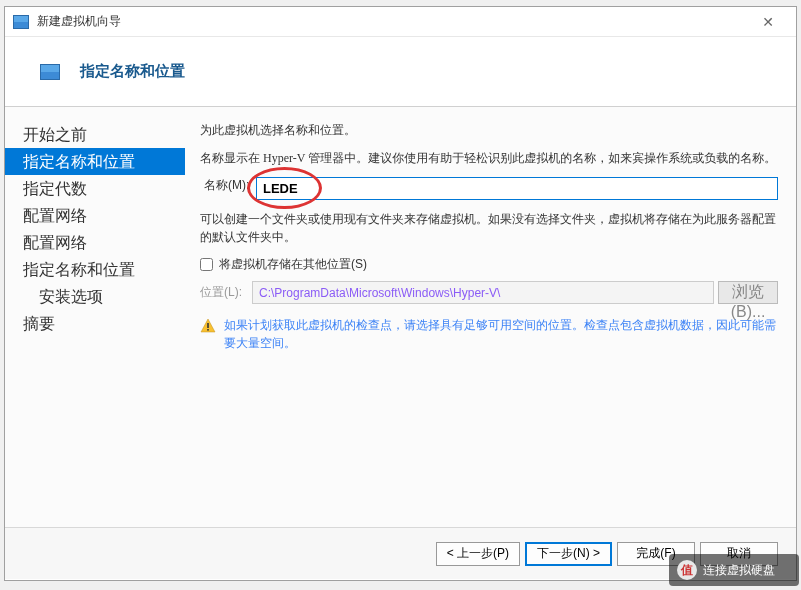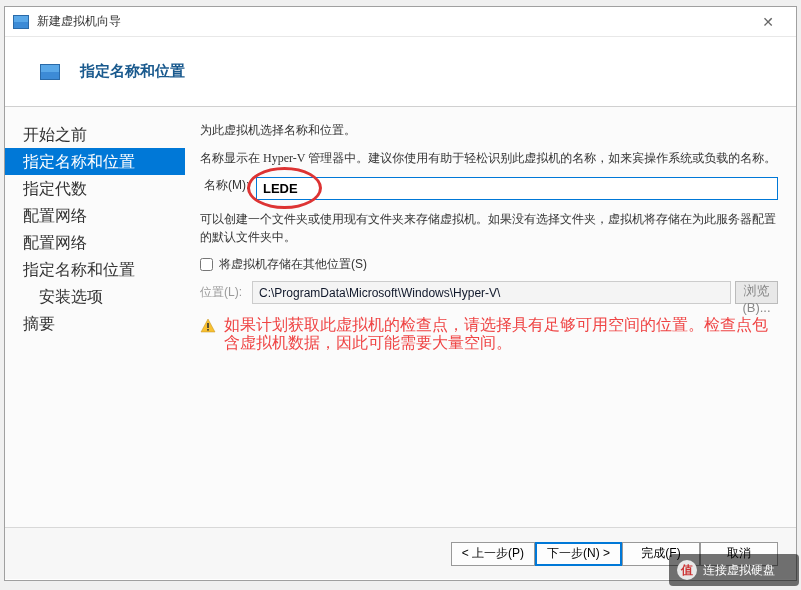--- a/index.html
+++ b/index.html
@@ -126,45 +126,46 @@
       display: flex;
       align-items: center;
       margin-bottom: 12px;
     }
     .location-label { width: 52px; color: #999; }
     .location-input {
       flex: 1;
       height: 23px;
       border: 1px solid #ccc;
       background: #f4f4f4;
-      color: #0f172a;
+      color: #8b5cf6;
       padding: 0 6px;
       font-size: 12px;
       font-family: inherit;
     }
     .browse-btn {
-      width: 43px;
+      width: 60px;
       height: 23px;
       margin-left: 4px;
       border: 1px solid #bbb;
       background: #e8e8e8;
       color: #888;
-      font-size: 13px;
+      font-size: 16px;
       cursor: default;
     }
     .warn-row { display: flex; align-items: flex-start; }
     .warn-icon { flex-shrink: 0; margin-right: 8px; margin-top: 2px; }
-    .warn-text { color: #ef4444; line-height: 18px; font-size: 16px; }
+    .warn-text { color: #3b82f6; line-height: 18px; font-size: 12px; }
     .footer {
       height: 52px;
       border-top: 1px solid #d8d8d8;
       display: flex;
       align-items: center;
       justify-content: flex-end;
       padding: 0 18px;
+      gap: 5px;
       background: #f7f7f7;
     }
     .footer-btn {
       height: 24px;
       padding: 0 10px;
       border: 1px solid #999;
       background: #fdfdfd;
       font-size: 12px;
       font-family: inherit;
       cursor: pointer;

